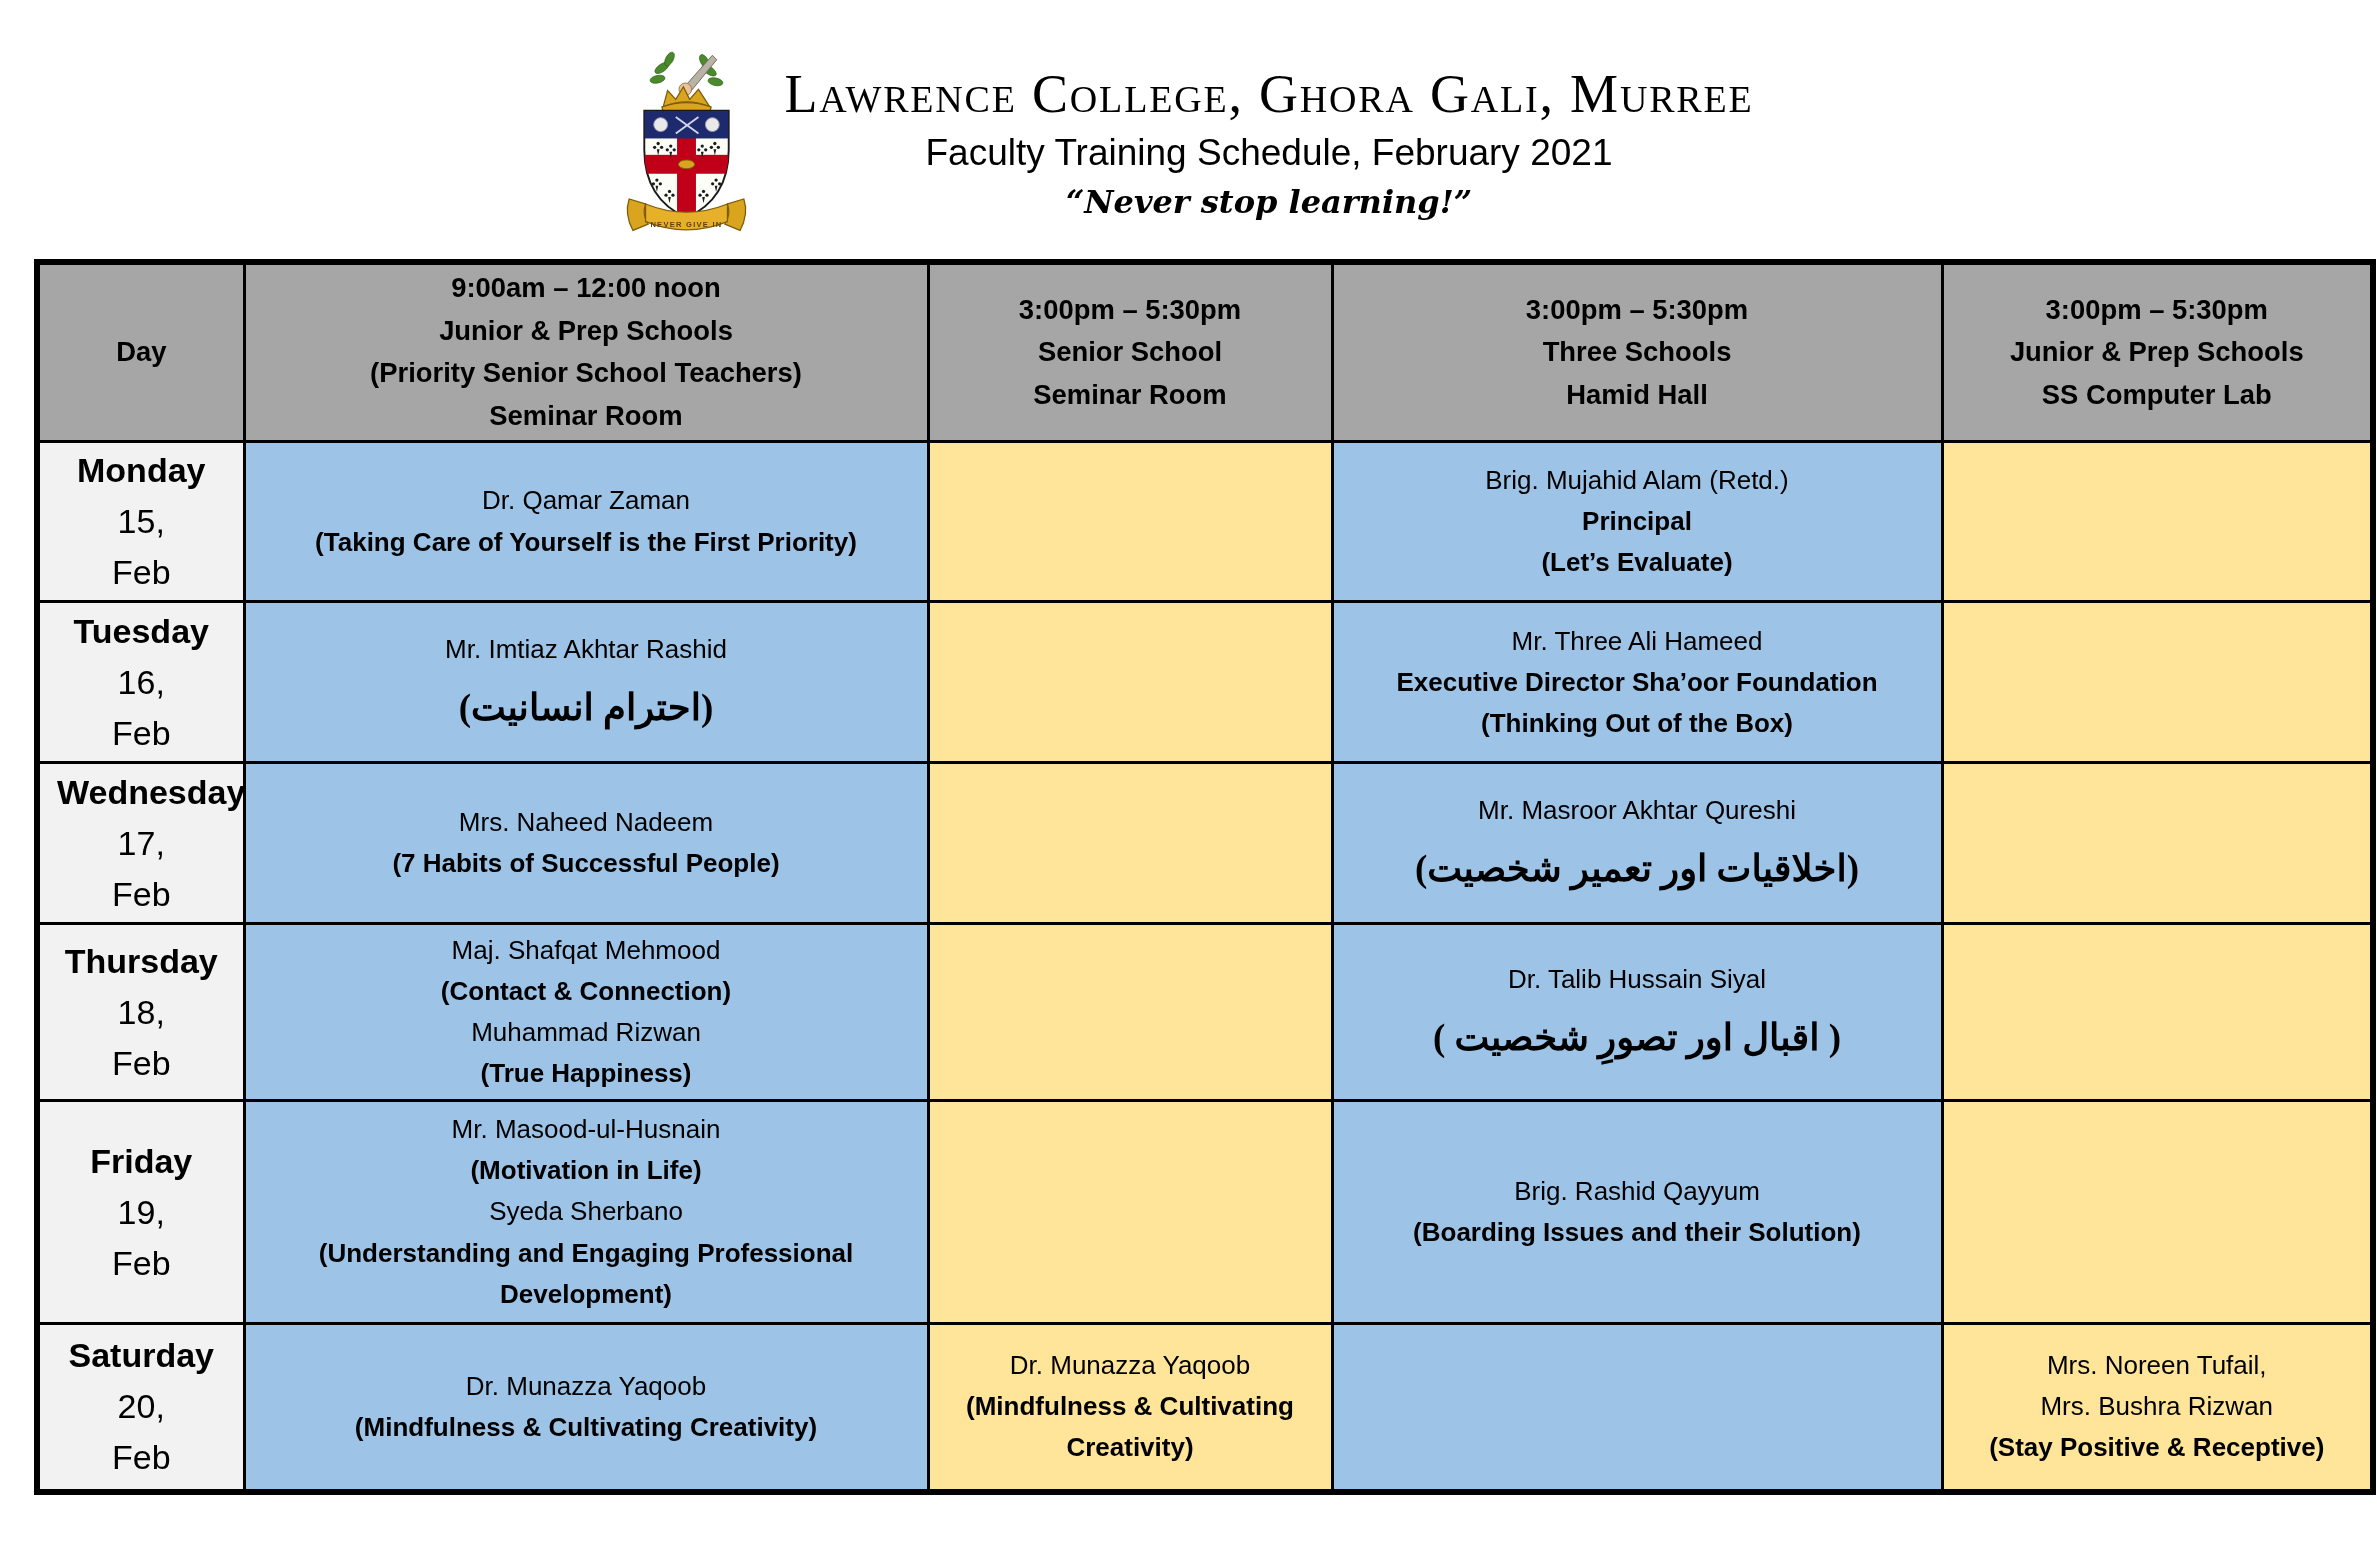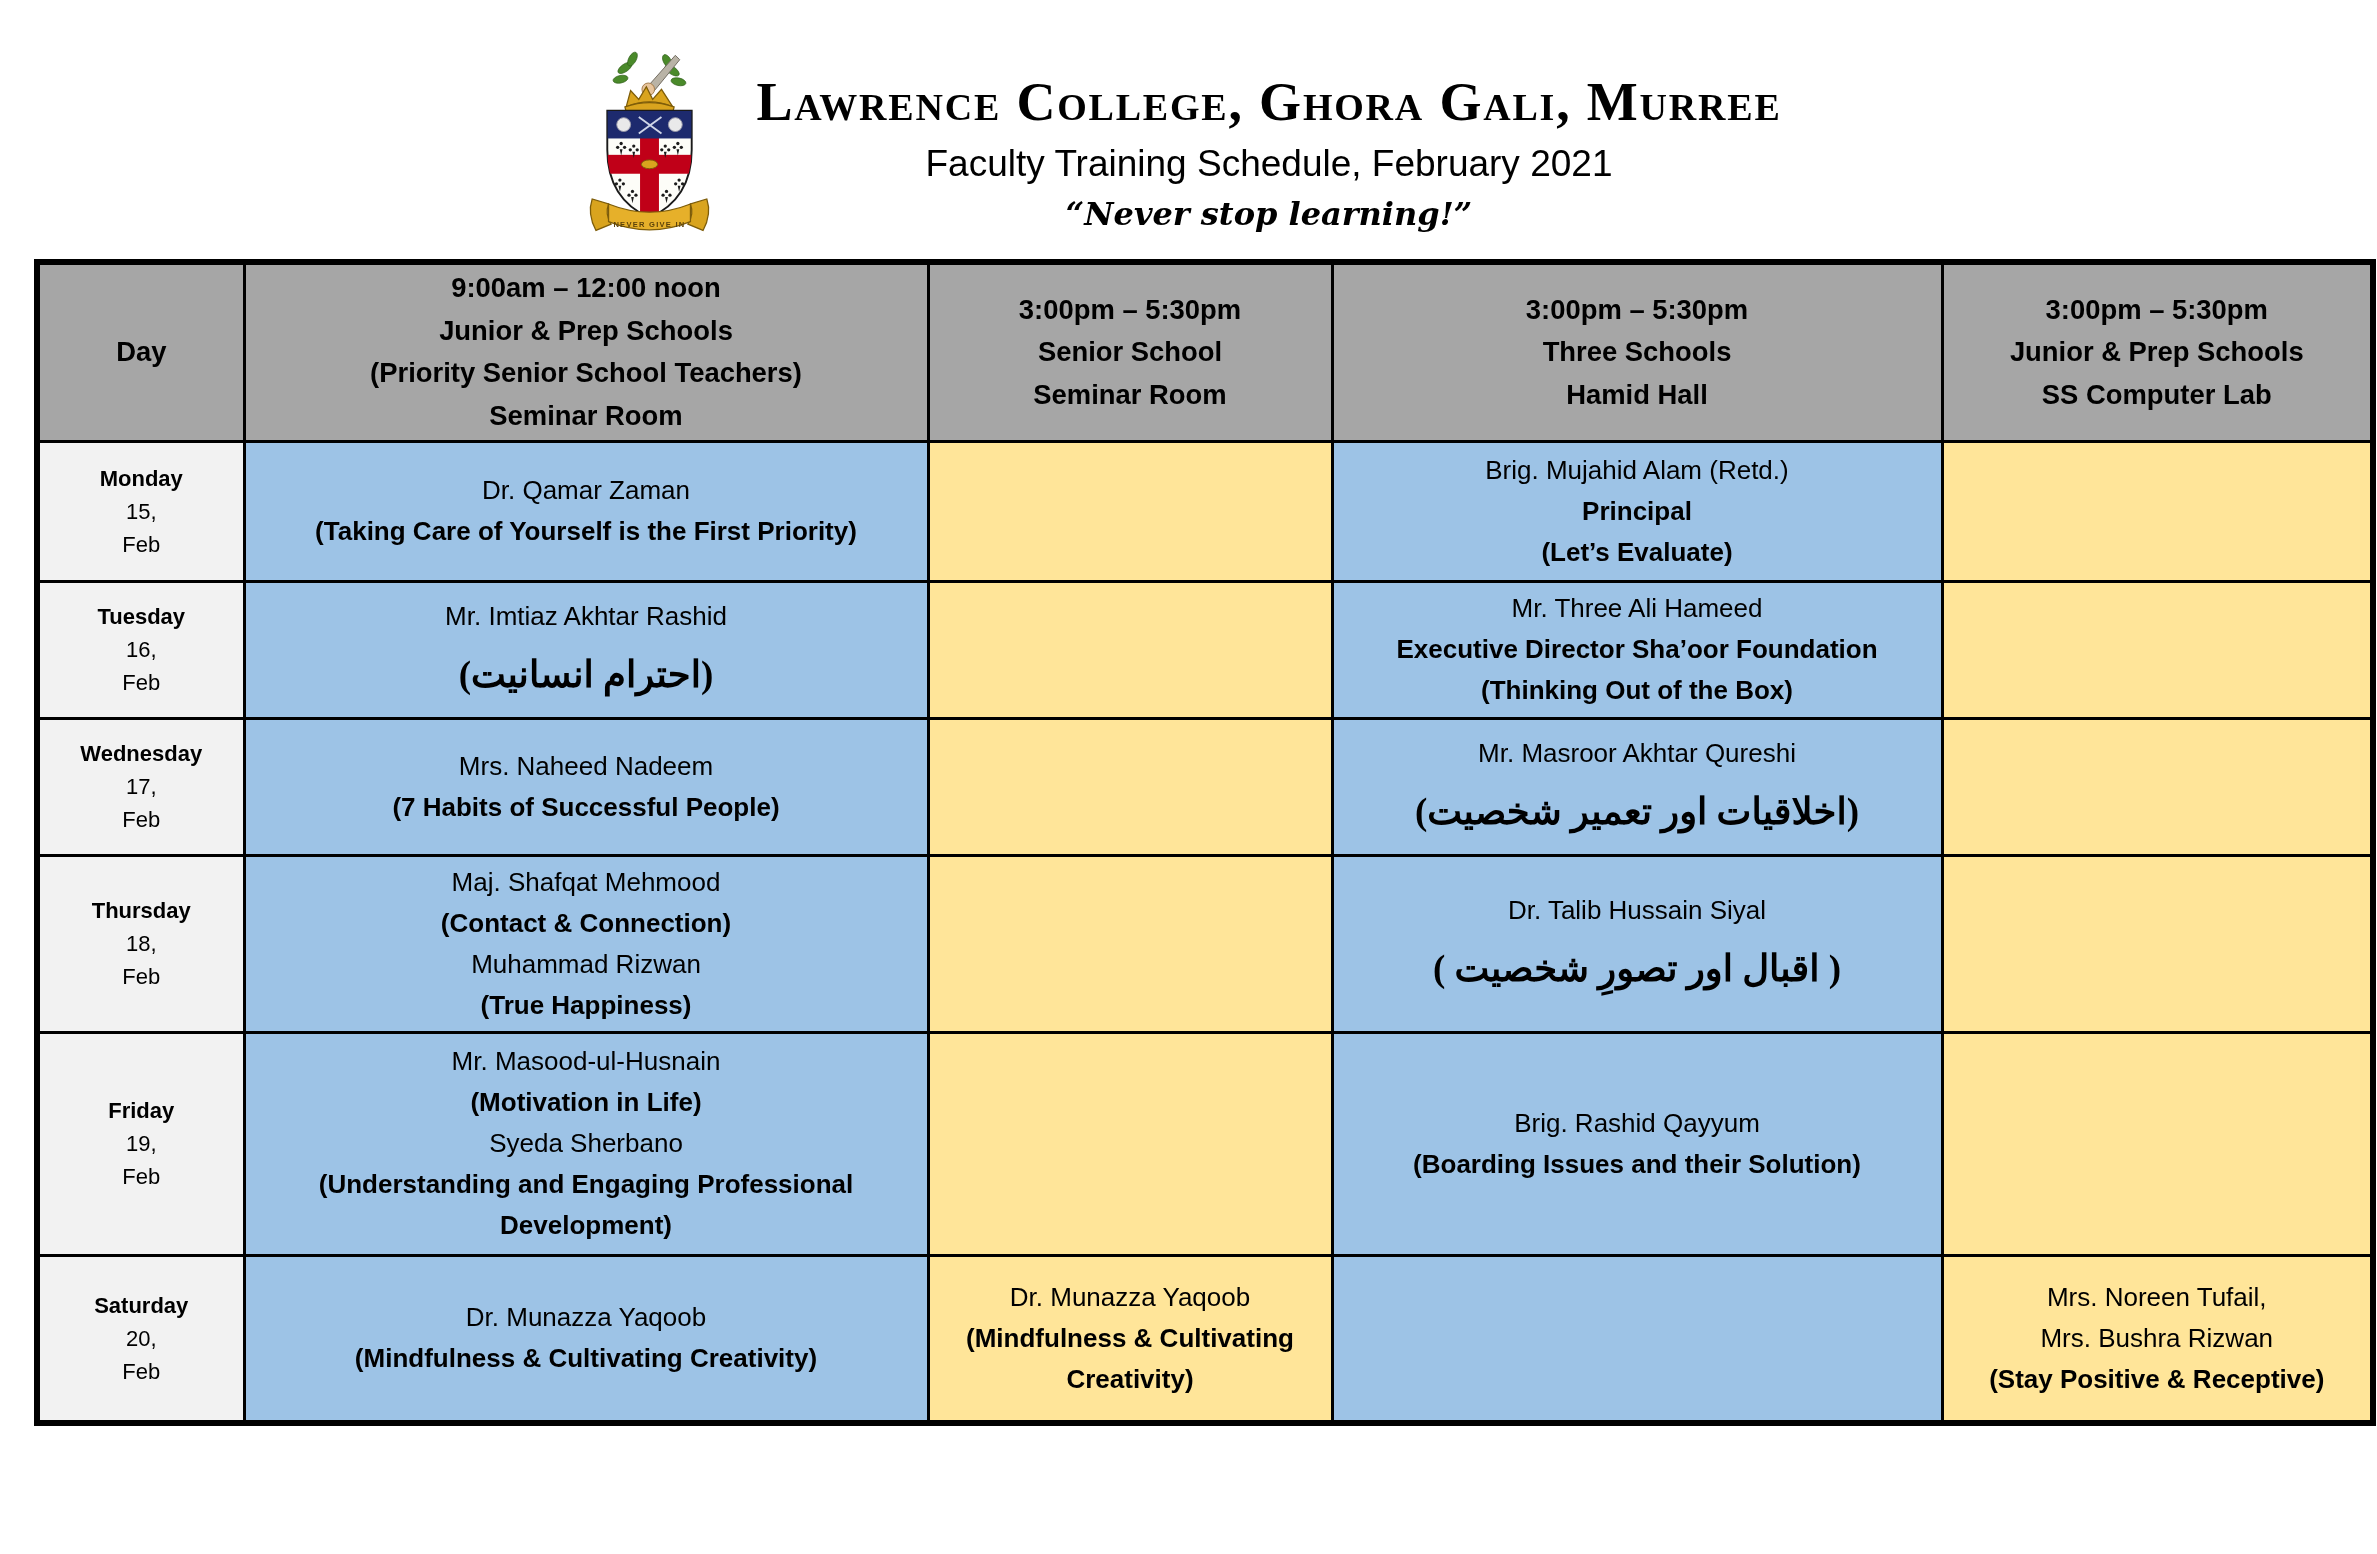--- a/index.html
+++ b/index.html
@@ -16,22 +16,22 @@
     font-family:"Liberation Sans",sans-serif;color:#000;
   }
   
   .masthead{
     position:absolute;left:0;top:49px;width:100%;
     display:flex;justify-content:center;align-items:flex-start;gap:28px;
   }
   .crest{width:133px;height:189px;flex:0 0 auto}
   .masthead-text{text-align:center;padding-top:13.4px}
   .college-name{
-    font-family:"Liberation Serif",serif;font-variant:small-caps;font-weight:bold;
-    font-size:54px;letter-spacing:1.8px;line-height:1.05;margin:12px;
+    font-family:"Liberation Serif",serif;font-variant:small-caps;font-weight:normal;
+    font-size:54px;letter-spacing:1.8px;line-height:1.05;margin:4px;
   }
   .schedule-title{font-size:37px;margin-top:8.5px;font-weight:normal}
   .motto{
     font-family:"DejaVu Serif",serif;font-style:italic;font-weight:bold;
     font-size:32px;margin-top:9.8px;
   }
   
   .schedule{
     position:absolute;left:34px;top:259px;width:2336px;
     border-collapse:collapse;table-layout:fixed;
@@ -43,21 +43,21 @@
     padding:2.4px 17px;overflow:hidden;
   }
   thead tr{height:177px}
   thead th{background:var(--header-bg);font-size:27.4px;font-weight:bold;line-height:1.55}
   tbody tr:nth-child(1){height:140px}
   tbody tr:nth-child(2){height:137px}
   tbody tr:nth-child(3){height:137px}
   tbody tr:nth-child(4){height:177px}
   tbody tr:nth-child(5){height:223px}
   tbody tr:nth-child(6){height:168px}
-  .day-cell{background:var(--day-bg);font-size:22px;line-height:1.5;font-weight:normal}
+  .day-cell{background:var(--day-bg);font-size:34px;line-height:1.5;font-weight:normal}
   .day-name{font-weight:bold}
   .session-cell{font-size:26px;line-height:1.58}
   .bg-blue{background:var(--blue)}
   .bg-yellow{background:var(--yellow)}
   .b{font-weight:bold}
   .urdu{
     font-family:Liberation Serif, serif;direction:rtl;
     font-size:37px;font-weight:bold;line-height:1.5;padding-top:9.8px;
   }
 </style>

